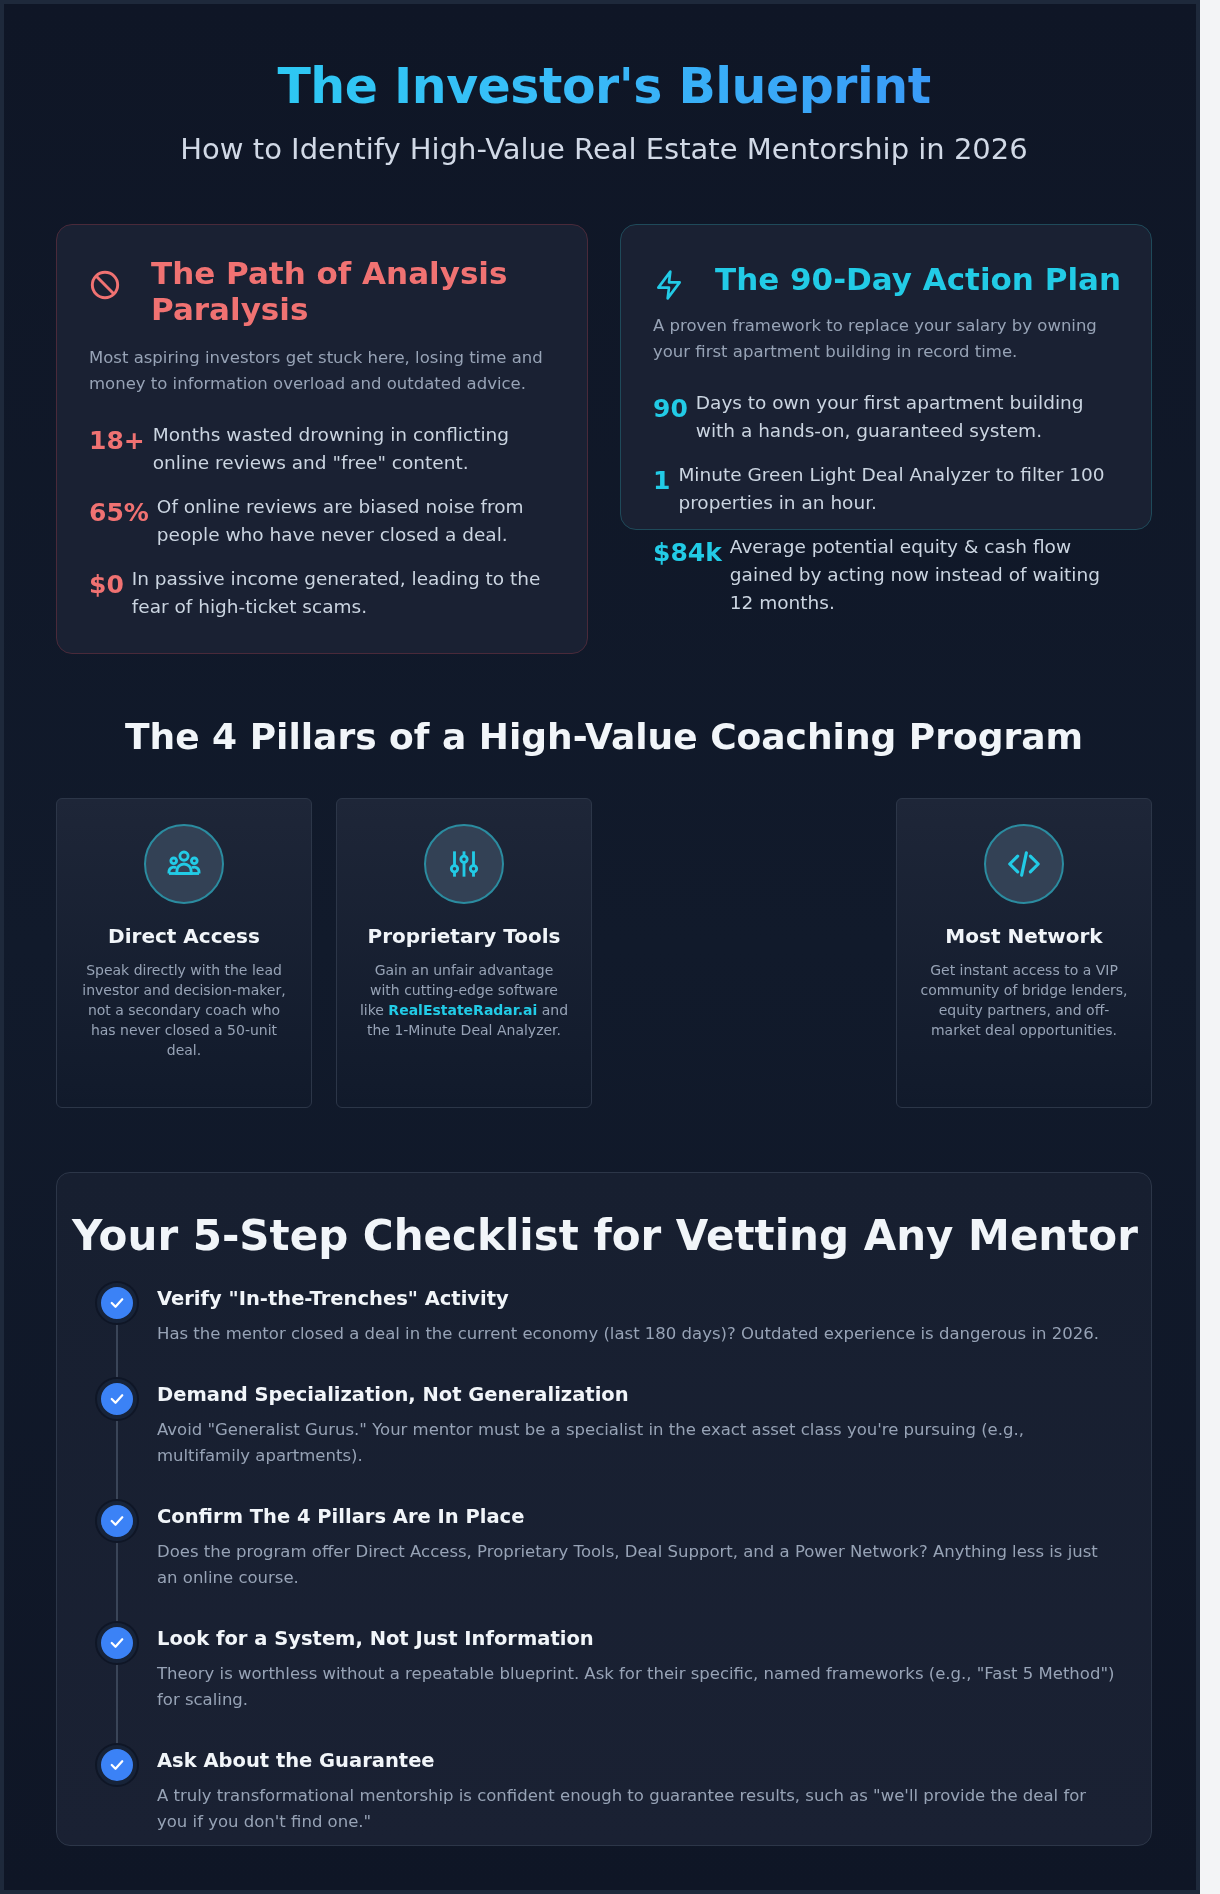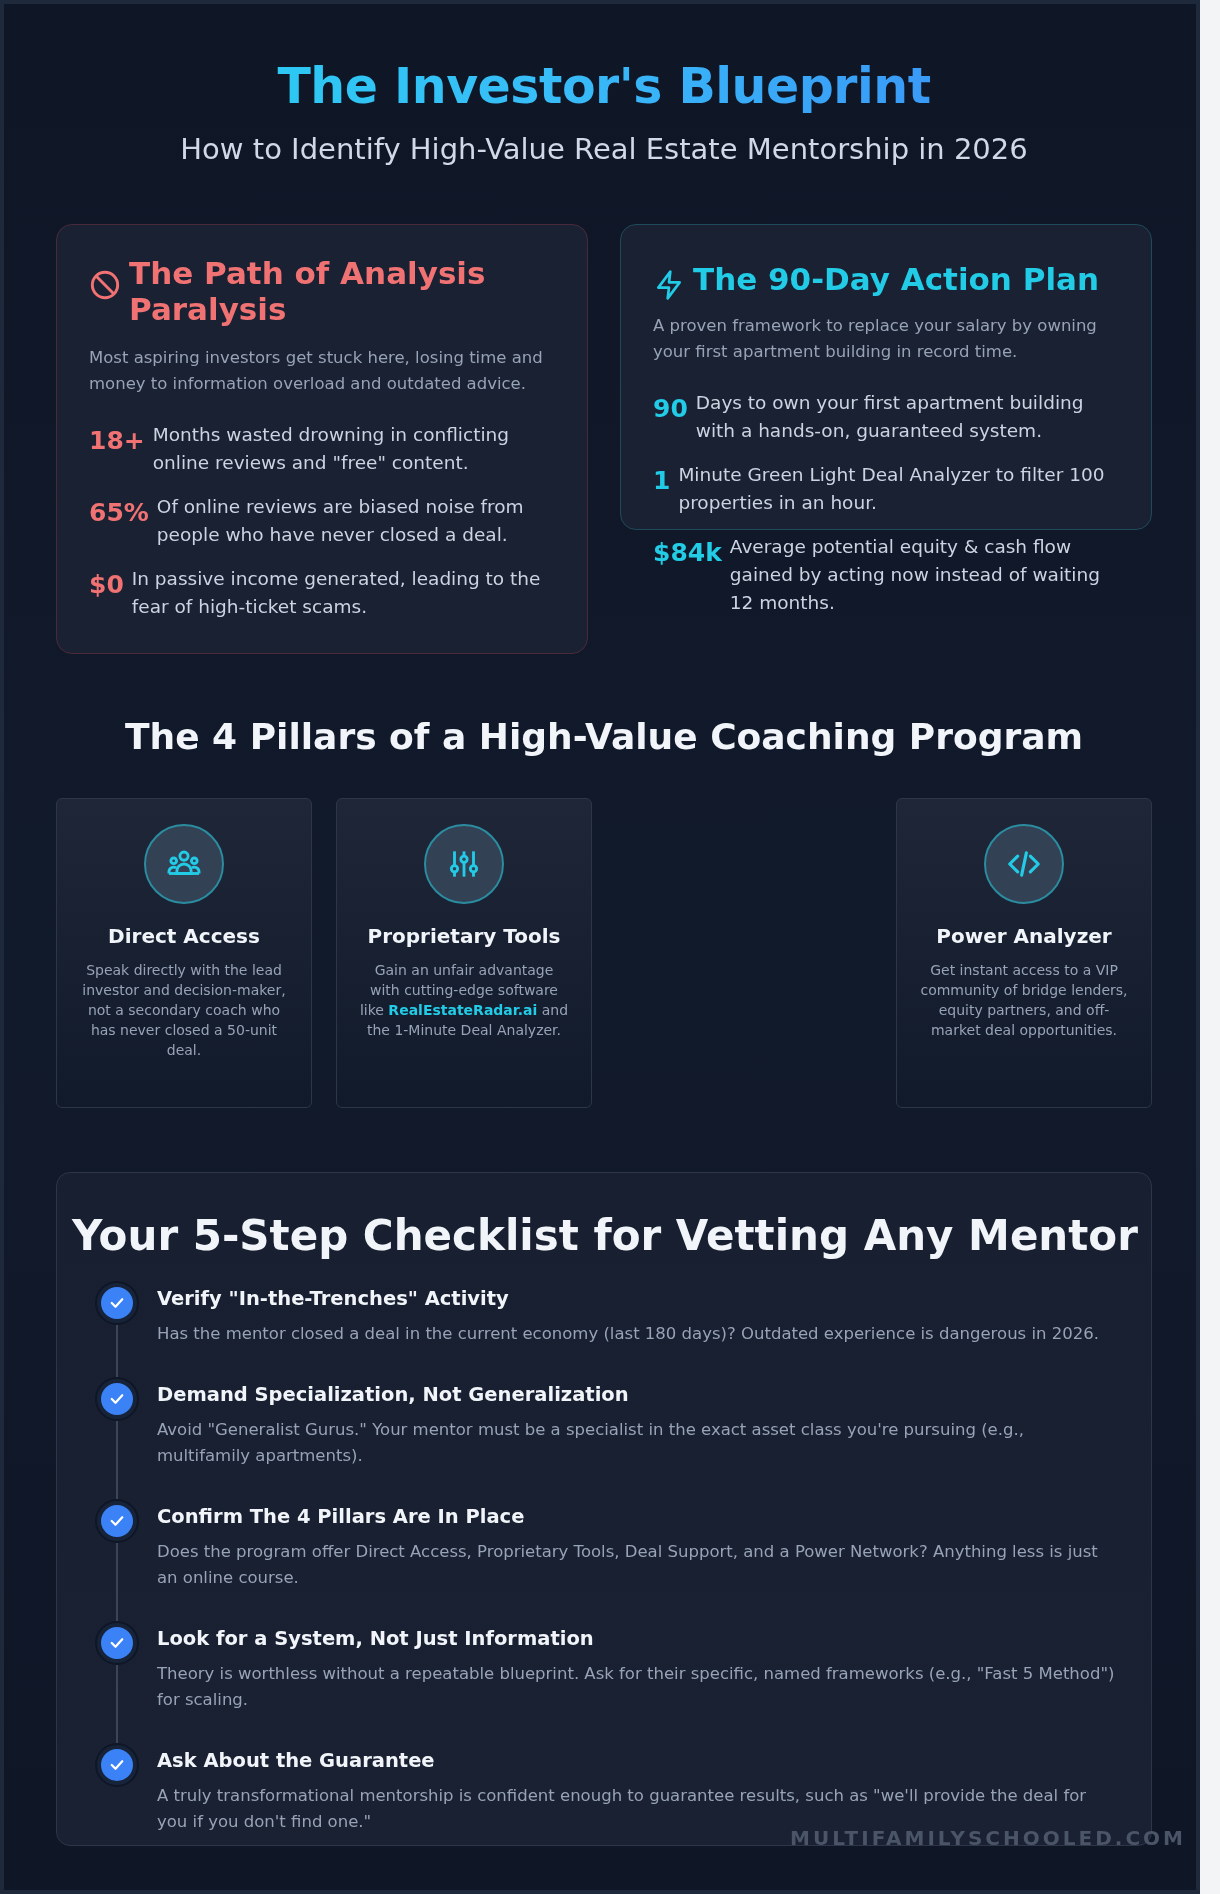--- a/index.html
+++ b/index.html
@@ -23,21 +23,21 @@
     line-height: 78px;
   }
   .subtitle { font-size: 29px; color: #d1d9e6; margin-top: 6px; }
 
   .card {
     position: absolute; border-radius: 16px;
     background: #1a2133;
   }
   .card-left { left: 52px; top: 220px; width: 532px; height: 430px; border: 1px solid #4a2a3a; }
   .card-right { left: 616px; top: 220px; width: 532px; height: 306px; border: 1px solid #1f4a5a; }
-  .card-head { position: absolute; left: 32px; top: 30px; display: flex; align-items: flex-start; gap: 8px; }
+  .card-head { position: absolute; left: 32px; top: 30px; display: flex; align-items: flex-start; gap: 30px; }
   .card-head .ico { width: 32px; height: 32px; margin-top: 14px; flex: none; }
   .card-left .card-head h2 { color: #f07272; font-size: 31px; line-height: 36px; font-weight: bold; }
   .card-right .card-head h2 { color: #22cbe6; font-size: 31px; line-height: 36px; font-weight: bold; margin-top: 6px; }
   .card-desc { position: absolute; left: 32px; font-size: 16.5px; line-height: 26px; color: #97a3b6; width: 470px; }
   .stat { position: absolute; left: 32px; display: flex; gap: 8px; width: 470px; }
   .stat .num { font-size: 25px; font-weight: bold; line-height: 32px; flex: none; margin-top: 4px; }
   .card-left .stat .num { color: #f07272; }
   .card-right .stat .num { color: #22cbe6; }
   .stat .txt { font-size: 18.5px; line-height: 28px; color: #cbd5e1; }
 
@@ -170,21 +170,21 @@
 
 
   <div class="pillar" style="left:892px">
     <div class="circle">
       <svg width="38" height="38" viewBox="0 0 24 24" fill="none" stroke="#22cbe6" stroke-width="2" stroke-linecap="round" stroke-linejoin="round">
         <polyline points="8,7 3,12 8,17"></polyline>
           <polyline points="16,7 21,12 16,17"></polyline>
           <line x1="13.5" y1="5" x2="10.5" y2="19"></line>
       </svg>
     </div>
-    <h3>Power Analyzer</h3>
+    <h3>Most Network</h3>
     <p>Get instant access to a VIP community of bridge lenders, equity partners, and off-market deal opportunities.</p>
   </div>
 
   <div class="checklist">
     <h2 class="section-title checklist-title">Your 5-Step Checklist for Vetting Any Mentor</h2>
     <div class="timeline-line"></div>
 
     <div class="step" style="top:110px">
       <div class="dot">
         <svg width="18" height="18" viewBox="0 0 24 24" fill="none" stroke="#fff" stroke-width="3" stroke-linecap="round" stroke-linejoin="round">
@@ -229,14 +229,13 @@
       <div class="dot">
         <svg width="18" height="18" viewBox="0 0 24 24" fill="none" stroke="#fff" stroke-width="3" stroke-linecap="round" stroke-linejoin="round">
             <polyline points="5,12 10,17 19,7"></polyline>
           </svg>
       </div>
       <h4>Ask About the Guarantee</h4>
       <p>A truly transformational mentorship is confident enough to guarantee results, such as "we'll provide the deal for you if you don't find one."</p>
     </div>
   </div>
 
-  <div class="watermark">MULTIFAMILYSCHOOLED.COM</div>
 </div>
 
 </body></html>

